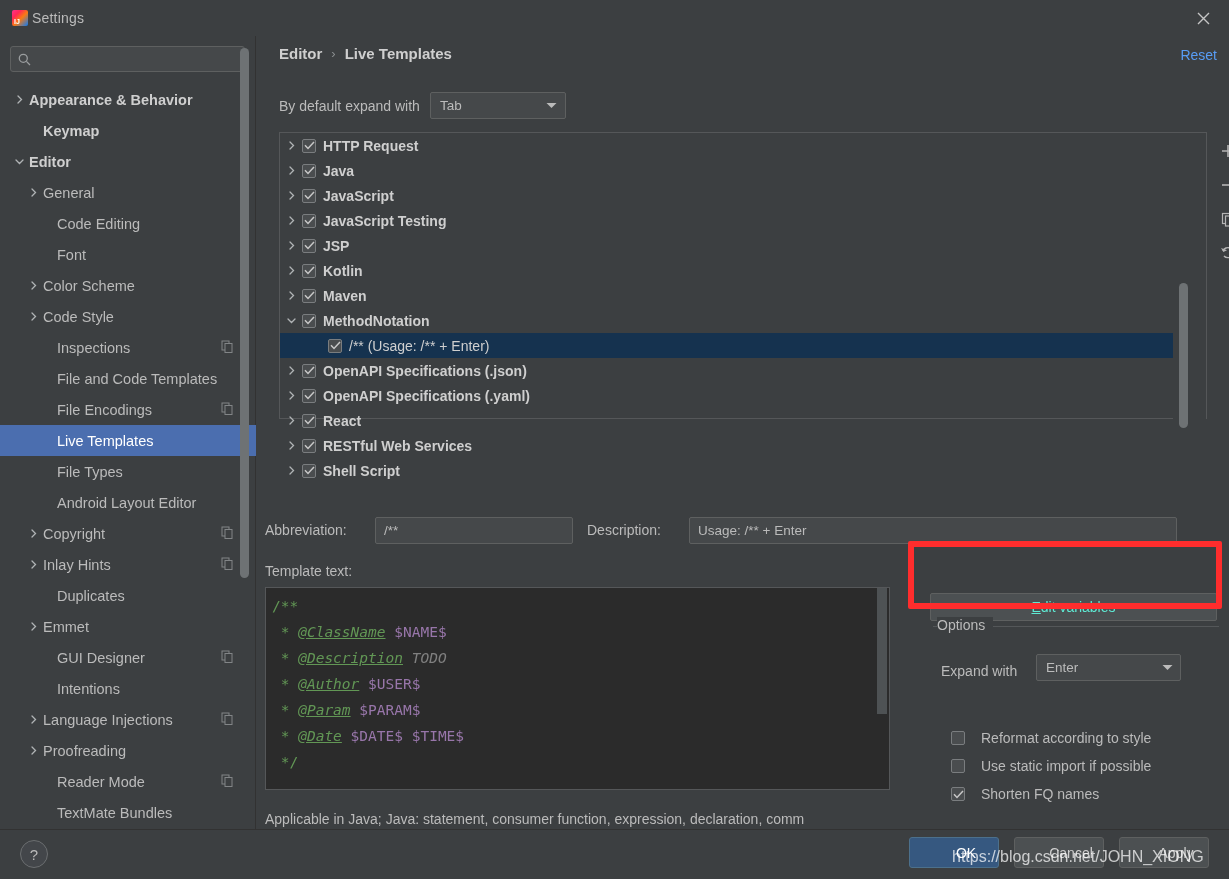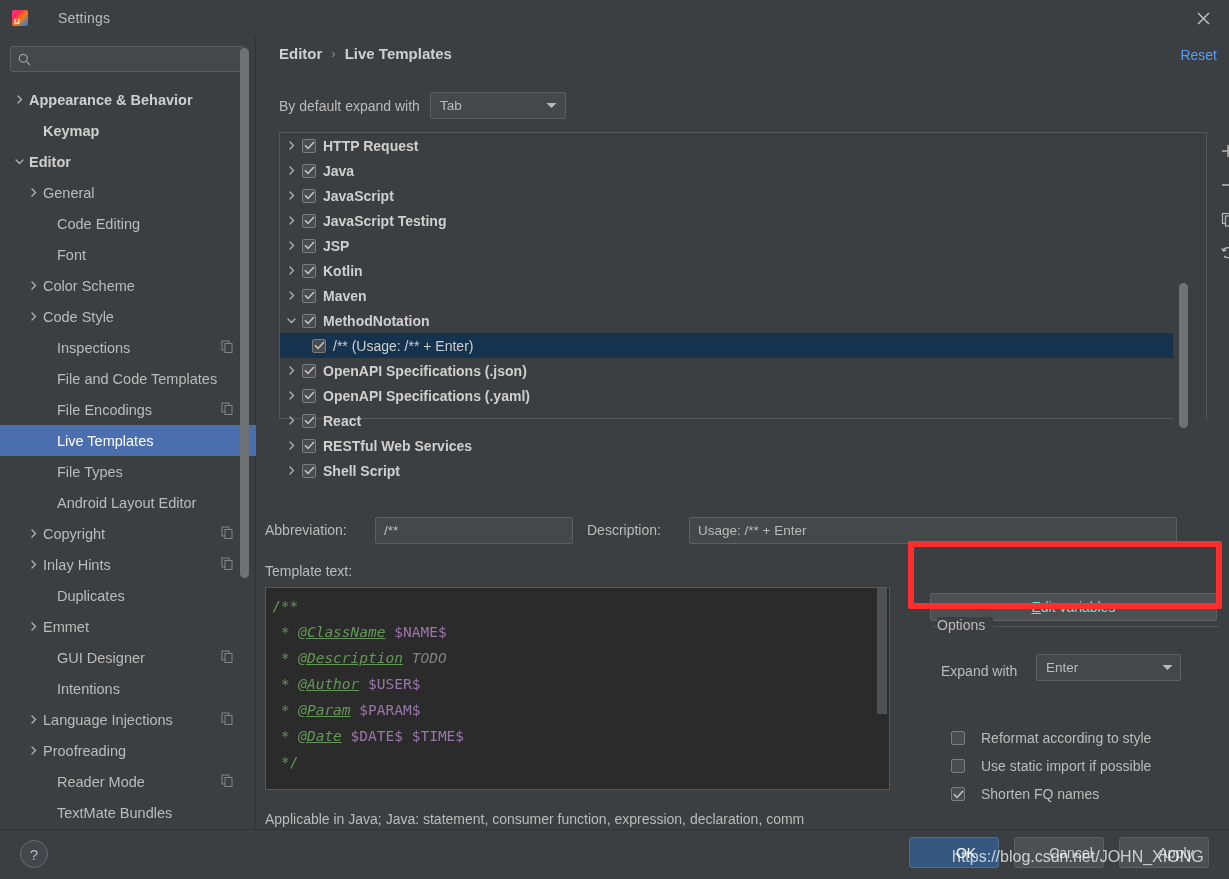--- a/index.html
+++ b/index.html
@@ -21,21 +21,21 @@
     width: 16px; height: 16px; margin-left: 12px; position: relative;
     border-radius: 2px; overflow: hidden;
     background: linear-gradient(135deg,#ff318c 0%,#fe2857 28%,#f97a12 55%,#087cfa 100%);
   }
   #app-logo::after {
     content: "IJ"; position: absolute; left: 2px; bottom: 0px;
     font-size: 7px; font-weight: bold; color: #ffffff;
     font-family: "Liberation Sans", sans-serif; line-height: 9px;
   }
   #win-title {
-    margin-left: 30px; font-size: 14px; color: #bbbbbb; letter-spacing: .2px;
+    margin-left: 4px; font-size: 14px; color: #bbbbbb; letter-spacing: .2px;
   }
   #close-btn {
     position: absolute; right: 12px; top: 6px; width: 28px; height: 24px;
     display: flex; align-items: center; justify-content: center; cursor: pointer;
   }
 
   
   #sidebar {
     position: absolute; left: 0; top: 36px; width: 256px; height: 793px;
     background: #3c3f41;
@@ -127,21 +127,21 @@
   .lrow.selected { background: #15324f; }
   .larrow {
     width: 22px; height: 25px; flex: none;
     display: flex; align-items: center; justify-content: center;
   }
   .lcb {
     width: 14px; height: 14px; flex: none; margin-right: 7px;
     border: 1px solid #7a7d7f; background: #4a4d4f; border-radius: 2px;
     display: flex; align-items: center; justify-content: center;
   }
-  .lrow.child { padding-left: 32px; }
+  .lrow.child { padding-left: 48px; }
   #list-scrollbar-track {
     position: relative; width: 33px; height: 351px; background: #3c3f41;
   }
   #list-scrollbar-thumb {
     position: absolute; left: 6px; top: 150px; width: 9px; height: 145px;
     background: #6e7274; border-radius: 5px;
   }
   #list-toolbar {
     position: absolute; left: 950px; top: 96px; width: 42px; height: 353px;
     display: flex; flex-direction: column; align-items: center; padding-top: 6px; gap: 8px;

